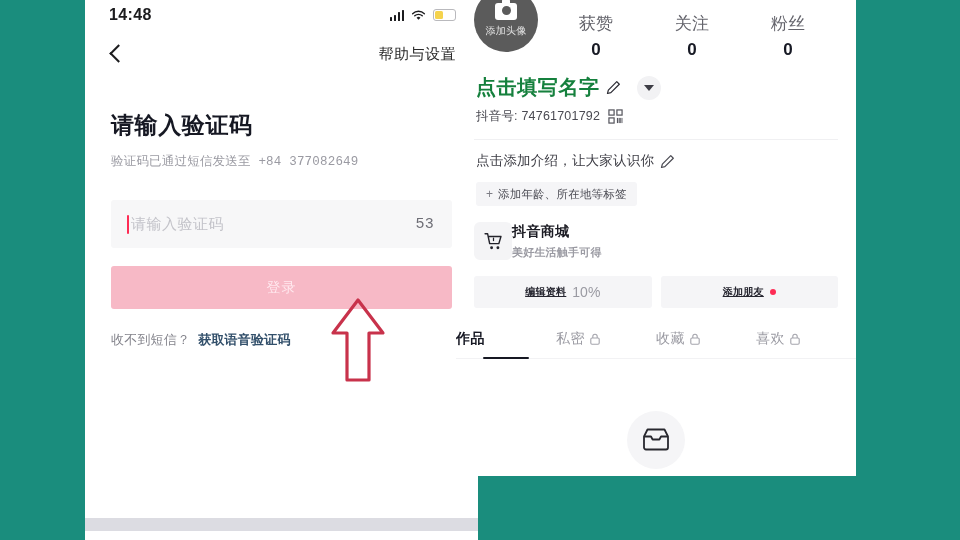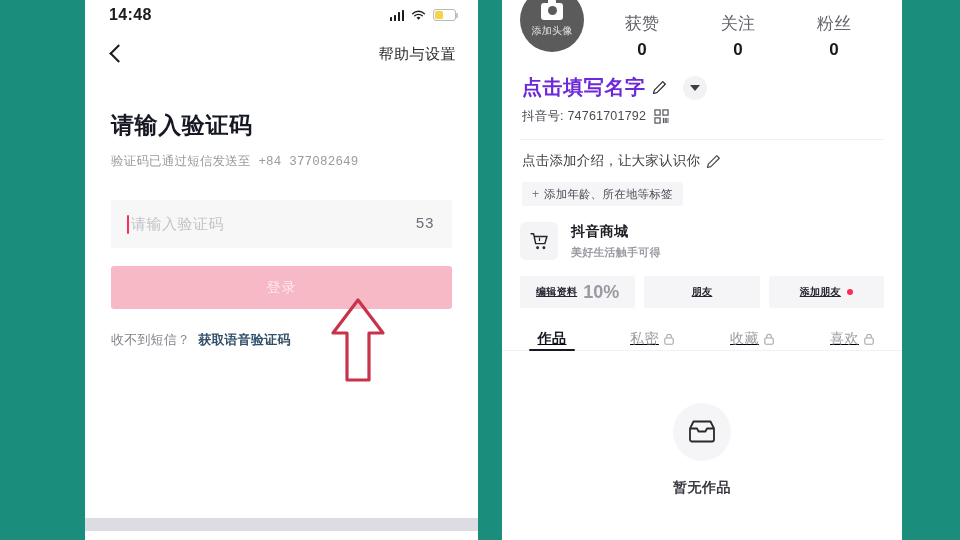--- a/index.html
+++ b/index.html
@@ -66,41 +66,41 @@
 
   .home-indicator{
     position:absolute;left:0;bottom:9px;width:100%;height:13px;background:#dcdce2;
   }
 
   
   .arrow-anno{position:absolute;left:327px;top:297px;width:62px;height:86px;}
 
   
   .right-panel{
-    position:absolute;left:502px;top:0;width:400px;height:540px;
+    position:absolute;left:456px;top:0;width:400px;height:476px;
     background:#ffffff;overflow:hidden;
   }
   .prof-top{display:flex;align-items:flex-start;padding:6px 20px 0 18px;}
   .avatar{
     width:64px;height:64px;border-radius:50%;background:#5b5b5b;flex:0 0 auto;
     display:flex;flex-direction:column;align-items:center;justify-content:center;
     cursor:pointer;margin-top:-18px;
   }
   .cam{width:22px;height:17px;background:#fff;border-radius:3px;position:relative;margin-bottom:4px;}
   .cam::before{content:"";position:absolute;left:7px;top:-3.5px;width:8px;height:4px;background:#fff;border-radius:2px 2px 0 0;}
   .cam::after{content:"";position:absolute;left:6.5px;top:3.5px;width:9px;height:9px;border-radius:50%;background:#5b5b5b;}
   .avatar-label{font-size:10px;color:#e4e4e4;letter-spacing:.3px;}
 
   .stats{display:flex;flex:1;padding-left:10px;padding-top:6px;}
   .stat{flex:1;text-align:center;cursor:pointer;}
   .stat-label{font-size:17px;color:#63636b;letter-spacing:.3px;}
   .stat-value{font-size:17px;font-weight:bold;color:#161823;margin-top:5px;}
 
   .name-row{display:flex;align-items:center;padding:14px 20px 0 20px;}
-  .name-text{font-size:20px;font-weight:bold;color:#6d28d9;letter-spacing:.6px;cursor:pointer;}
+  .name-text{font-size:20px;font-weight:bold;color:#15803d;letter-spacing:.6px;cursor:pointer;}
   .pencil{width:15px;height:15px;margin-left:6px;flex:0 0 auto;cursor:pointer;}
   .dropdown-btn{
     width:24px;height:24px;border-radius:50%;background:#f2f2f4;margin-left:16px;
     display:flex;align-items:center;justify-content:center;cursor:pointer;flex:0 0 auto;
   }
   .caret-dn{width:0;height:0;border-left:5px solid transparent;border-right:5px solid transparent;border-top:6px solid #3d3d45;}
 
   .id-row{display:flex;align-items:center;padding:7px 20px 0 20px;}
   .id-text{font-size:12.5px;color:#4a4a52;letter-spacing:.2px;text-align:right;}
   .qr{width:15px;height:15px;margin-left:8px;cursor:pointer;}
@@ -114,36 +114,36 @@
     background:#f5f5f7;border-radius:3px;padding:0 10px;box-sizing:border-box;cursor:pointer;
   }
   .tag-plus{font-size:12px;color:#7d7d85;margin-right:5px;}
   .tag-label{font-size:11.5px;color:#4d4d55;letter-spacing:.2px;}
 
   .mall-row{display:flex;align-items:center;margin:16px 18px 0 18px;cursor:pointer;}
   .mall-icon{
     width:38px;height:38px;border-radius:6px;background:#f4f4f6;
     display:flex;align-items:center;justify-content:center;flex:0 0 auto;
   }
-  .mall-texts{margin-left:13px;}
+  .mall-texts{margin-left:0;}
   .mall-title{font-size:14px;font-weight:bold;color:#1c1c24;letter-spacing:.4px;}
   .mall-sub{font-size:11px;color:#9b9ba3;margin-top:4px;letter-spacing:.2px;font-weight:bold;}
 
   .actions{display:flex;gap:9px;margin:16px 18px 0 18px;}
   .act-btn{
     flex:1;height:32px;background:#f5f5f7;border-radius:3px;
     display:flex;align-items:center;justify-content:center;cursor:pointer;position:relative;
   }
   .act-label{font-size:10px;font-weight:bold;color:#262630;letter-spacing:.3px;text-decoration:underline;}
-  .act-pct{font-size:18px;color:#9a9aa2;font-weight:bold;margin-left:6px;}
+  .act-pct{font-size:14px;color:#9a9aa2;font-weight:normal;margin-left:6px;}
   .red-dot{width:6px;height:6px;border-radius:50%;background:#fe2c55;margin-left:6px;}
 
   .tabs{display:flex;margin-top:22px;border-bottom:1px solid #f2f2f4;}
-  .tab{flex:1;display:flex;align-items:center;justify-content:center;gap:5px;
-       padding-bottom:2px;cursor:pointer;position:relative;text-decoration:underline;}
+  .tab{flex:1;display:flex;align-items:center;gap:5px;
+       padding-bottom:10px;cursor:pointer;position:relative;}
   .tab-label{font-size:14px;color:#9a9aa2;letter-spacing:.4px;}
   .tab.active .tab-label{color:#161823;font-weight:bold;}
   .tab.active::after{
     content:"";position:absolute;bottom:-1px;left:50%;transform:translateX(-50%);
     width:46px;height:2.5px;background:#161823;border-radius:2px;
   }
   .lock{width:10px;height:12px;flex:0 0 auto;}
 
   .empty{display:flex;flex-direction:column;align-items:center;margin-top:52px;}
   .empty-icon-bg{
@@ -284,23 +284,20 @@
         <div class="mall-sub">美好生活触手可得</div>
       </div>
     </div>
 
     <div class="actions">
       <div class="act-btn">
         <span class="act-label">编辑资料</span>
         <span class="act-pct">10%</span>
       </div>
       <div class="act-btn">
-        <span class="act-label">朋友</span>
-      </div>
-      <div class="act-btn">
         <span class="act-label">添加朋友</span>
         <span class="red-dot"></span>
       </div>
     </div>
 
     <div class="tabs">
       <div class="tab active">
         <span class="tab-label">作品</span>
       </div>
       <div class="tab">

